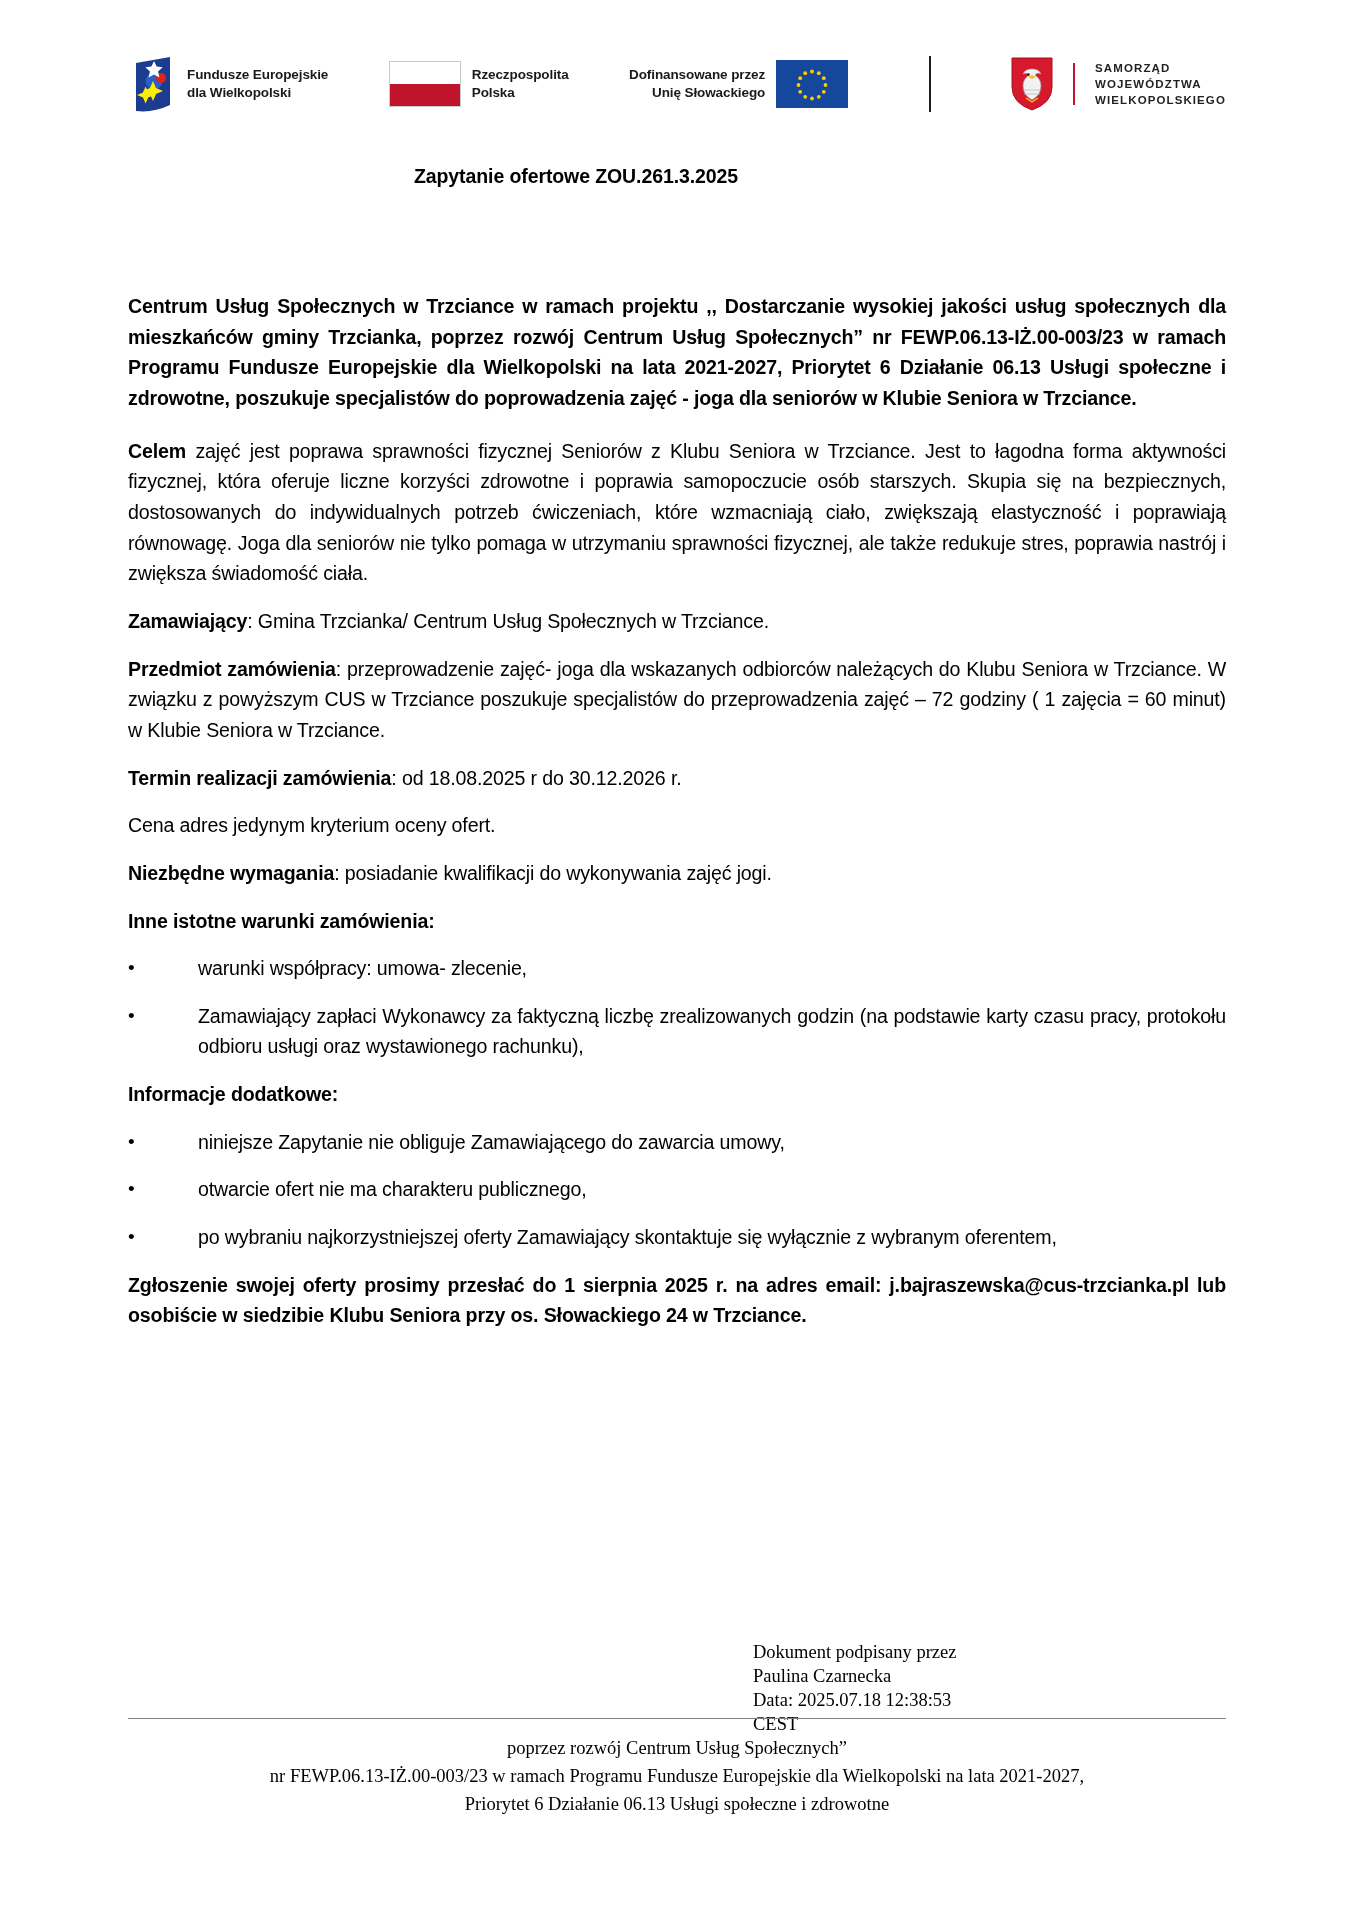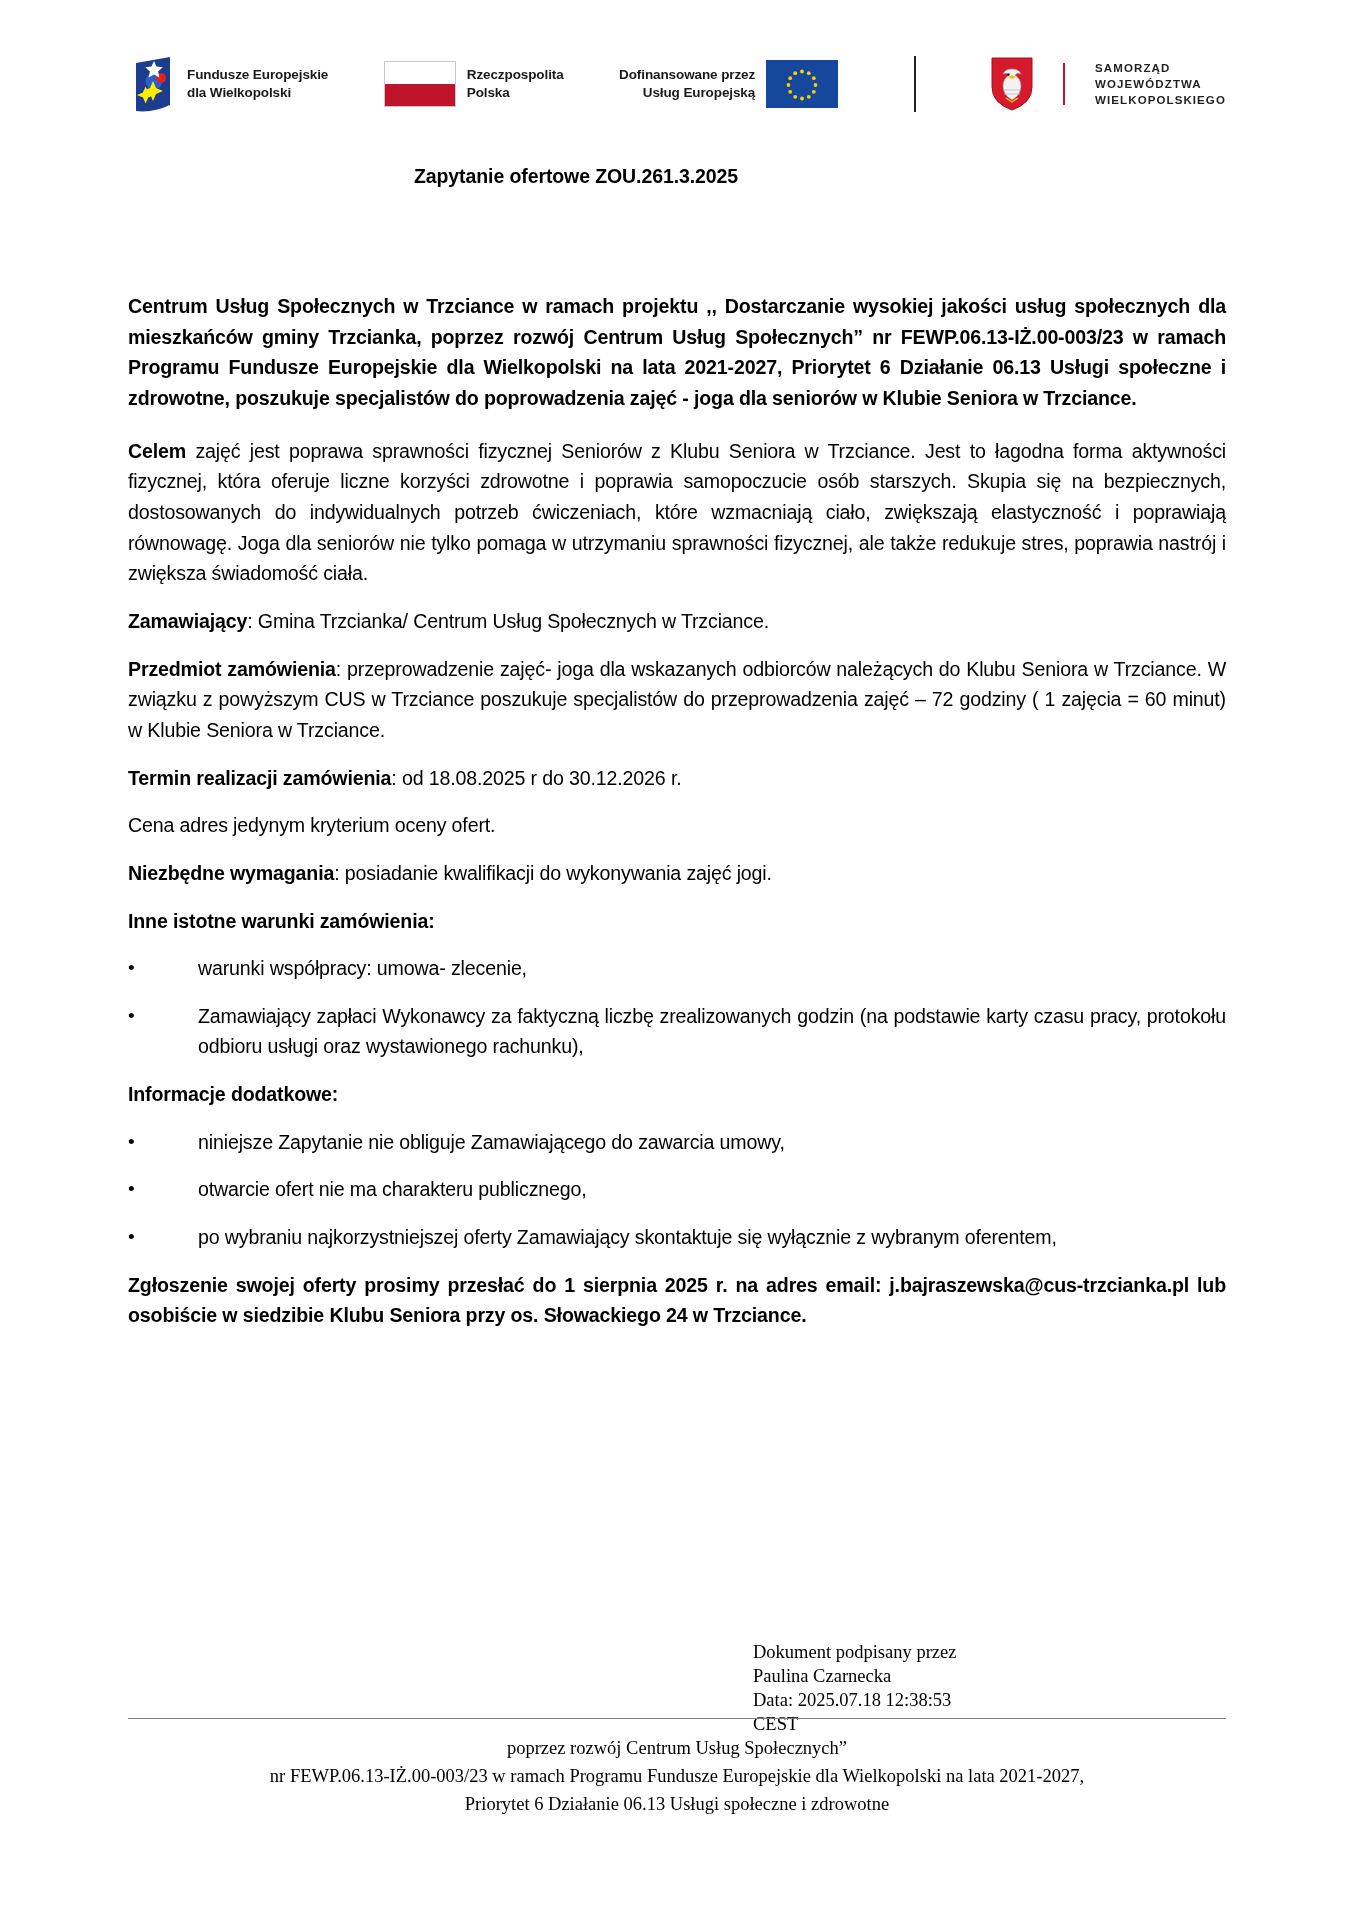--- a/index.html
+++ b/index.html
@@ -75,21 +75,21 @@
     position: relative;
   }
 
   .divider-vert {
     width: 2px;
     height: 56px;
     background: #231f20;
     margin: 0 20px;
   }
 
-  .samorzad-block { display: flex; align-items: center; gap: 30px; }
+  .samorzad-block { display: flex; align-items: center; gap: 20px; }
   .herb { width: 42px; height: 54px; display: block; }
   .samorzad-rule { width: 2px; height: 42px; background: #c0142d; }
   .samorzad-text {
     font-size: 11.5px;
     font-weight: 700;
     letter-spacing: 1.1px;
     line-height: 1.42;
     color: #231f20;
     white-space: pre-line;
   }
@@ -202,21 +202,21 @@
       <span class="pl-flag">
         <span class="white"></span>
           <span class="red"></span>
       </span>
       <div class="logo-text">Rzeczpospolita
 Polska</div>
     </div>
 
     <div class="logo-block">
       <div class="logo-text right-align">Dofinansowane przez
-Usług Europejską</div>
+Unię Słowackiego</div>
       <span class="eu-flag">
         <svg viewBox="0 0 72 48" width="72" height="48" xmlns="http://www.w3.org/2000/svg">
           <rect width="72" height="48" fill="#15489c"></rect>
           <g fill="#ffcc00">
             <circle cx="36" cy="11.5" r="1.9"></circle>
             <circle cx="42.8" cy="13.2" r="1.9"></circle>
             <circle cx="47.8" cy="18.2" r="1.9"></circle>
             <circle cx="49.5" cy="25" r="1.9"></circle>
             <circle cx="47.8" cy="31.8" r="1.9"></circle>
             <circle cx="42.8" cy="36.8" r="1.9"></circle>

